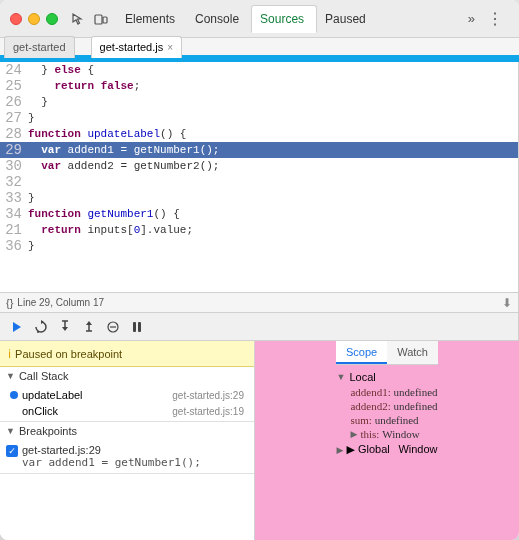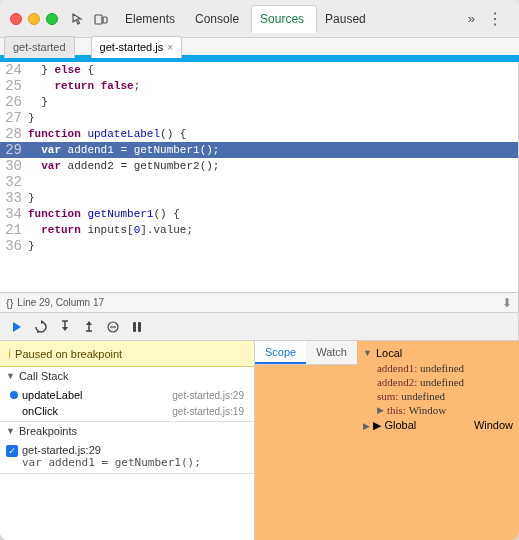--- a/index.html
+++ b/index.html
@@ -343,23 +343,24 @@
       font-size: 9px;
     }
     .bp-content {}
     .bp-file { color: #333; font-weight: 500; }
     .bp-code { color: #555; font-family: 'Menlo', monospace; }
 
     
     .right-panel {
       flex: 1;
       display: flex;
-      flex-direction: row;
-      background: #fdba74;
+      flex-direction: column;
+      background: #f9a8d4;
       overflow: hidden;
+      align-items: center;
     }
 
     .scope-tabs {
       display: flex;
       border-bottom: 1px solid #d0d0d0;
       background: #f5f5f5;
       height: 24px;
     }
     .scope-tab {
       padding: 0 10px;

